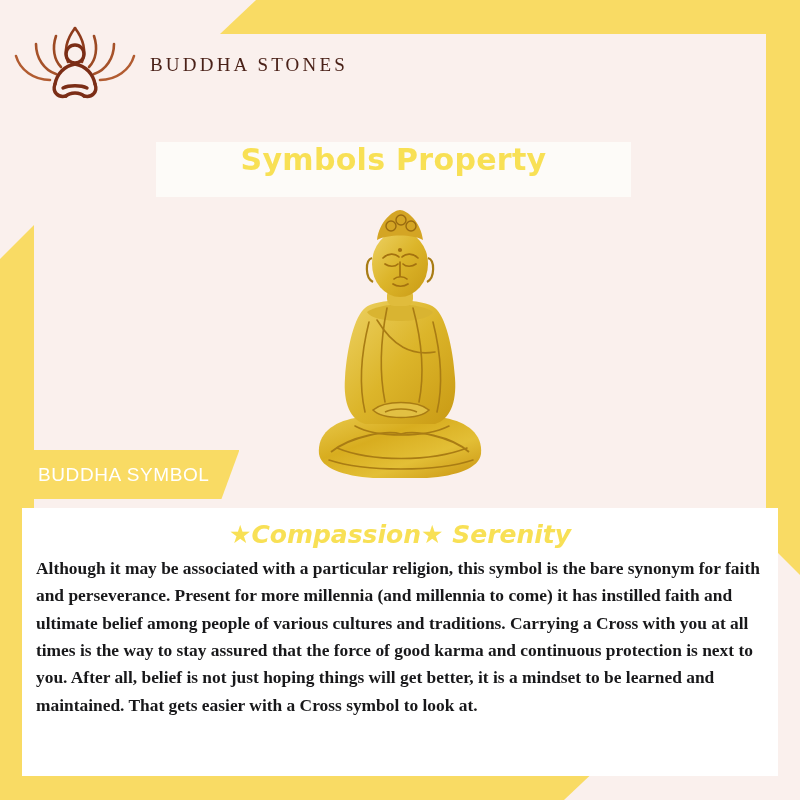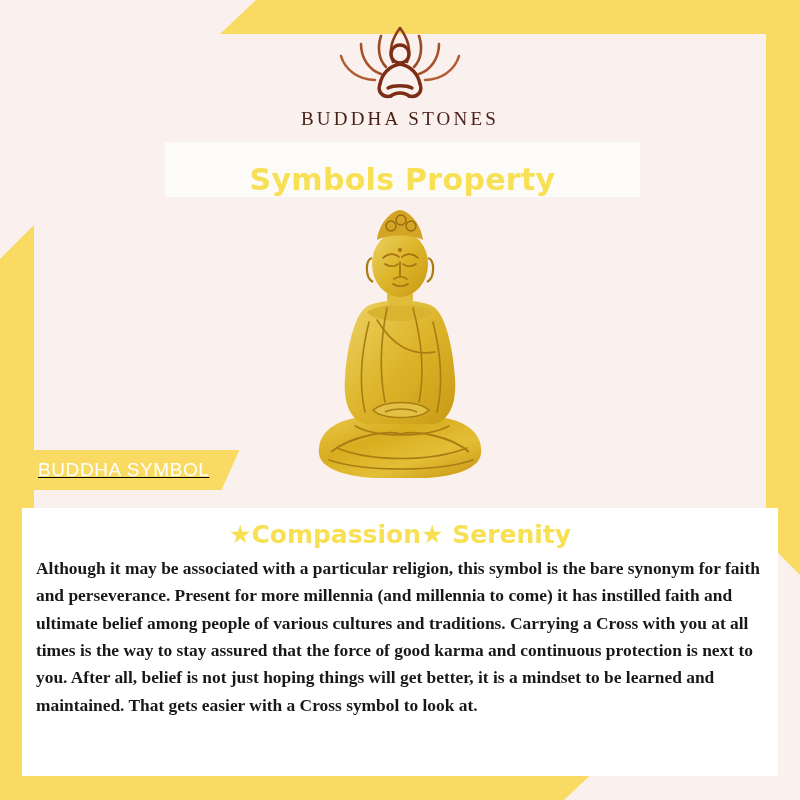--- a/index.html
+++ b/index.html
@@ -66,47 +66,46 @@
     background: #faf0ed;
   }
 
   
   .logo-block {
     position: absolute;
     left: 0;
     right: 0;
     top: 22px;
     display: flex;
-    flex-direction: column;
     align-items: center;
   }
   .logo-mark {
     width: 150px;
     height: 82px;
     display: block;
   }
   .logo-word {
     margin-top: 4px;
     font-family: "Liberation Serif", serif;
     font-size: 19px;
     letter-spacing: 3.2px;
     color: #4a2118;
     font-weight: 400;
   }
 
   
   .title-banner {
     position: absolute;
-    left: 165px;
+    left: 156px;
     top: 142px;
     width: 475px;
     height: 55px;
     background: #fdfbf8;
     display: flex;
-    align-items: flex-end;
+    align-items: flex-start;
     justify-content: center;
   }
   .title-text {
     font-family: "DejaVu Sans", sans-serif;
     font-weight: bold;
     font-size: 30px;
     color: #f8e055;
     letter-spacing: 0.3px;
   }
 
@@ -125,28 +124,27 @@
     width: 186px;
     height: 300px;
     display: block;
   }
 
   
   .ribbon-tag {
     position: absolute;
     left: 18px;
     top: 450px;
-    height: 40px;
+    height: 49px;
     padding: 0 30px 0 20px;
     background: #f9db64;
     display: flex;
     align-items: center;
     clip-path: polygon(0 0, 100% 0, calc(100% - 18px) 100%, 0 100%);
     z-index: 4;
-    text-decoration: underline;
   }
   .ribbon-label {
     color: #ffffff;
     font-size: 19px;
     letter-spacing: 0.6px;
     font-family: "Liberation Sans", sans-serif;
     white-space: nowrap;
   }
 
   
@@ -161,20 +159,21 @@
   }
 
   .headline {
     margin: 12px 0 6px 0;
     text-align: center;
     font-family: "DejaVu Sans", sans-serif;
     font-weight: bold;
     font-size: 25px;
     color: #f8e055;
     white-space: nowrap;
+    font-style: italic;
   }
   .headline .star {
     font-size: 25px;
     color: #f8e055;
   }
 
   .body-copy {
     margin: 4px 14px 0 14px;
     font-family: Liberation Serif, serif;
     font-weight: bold;

